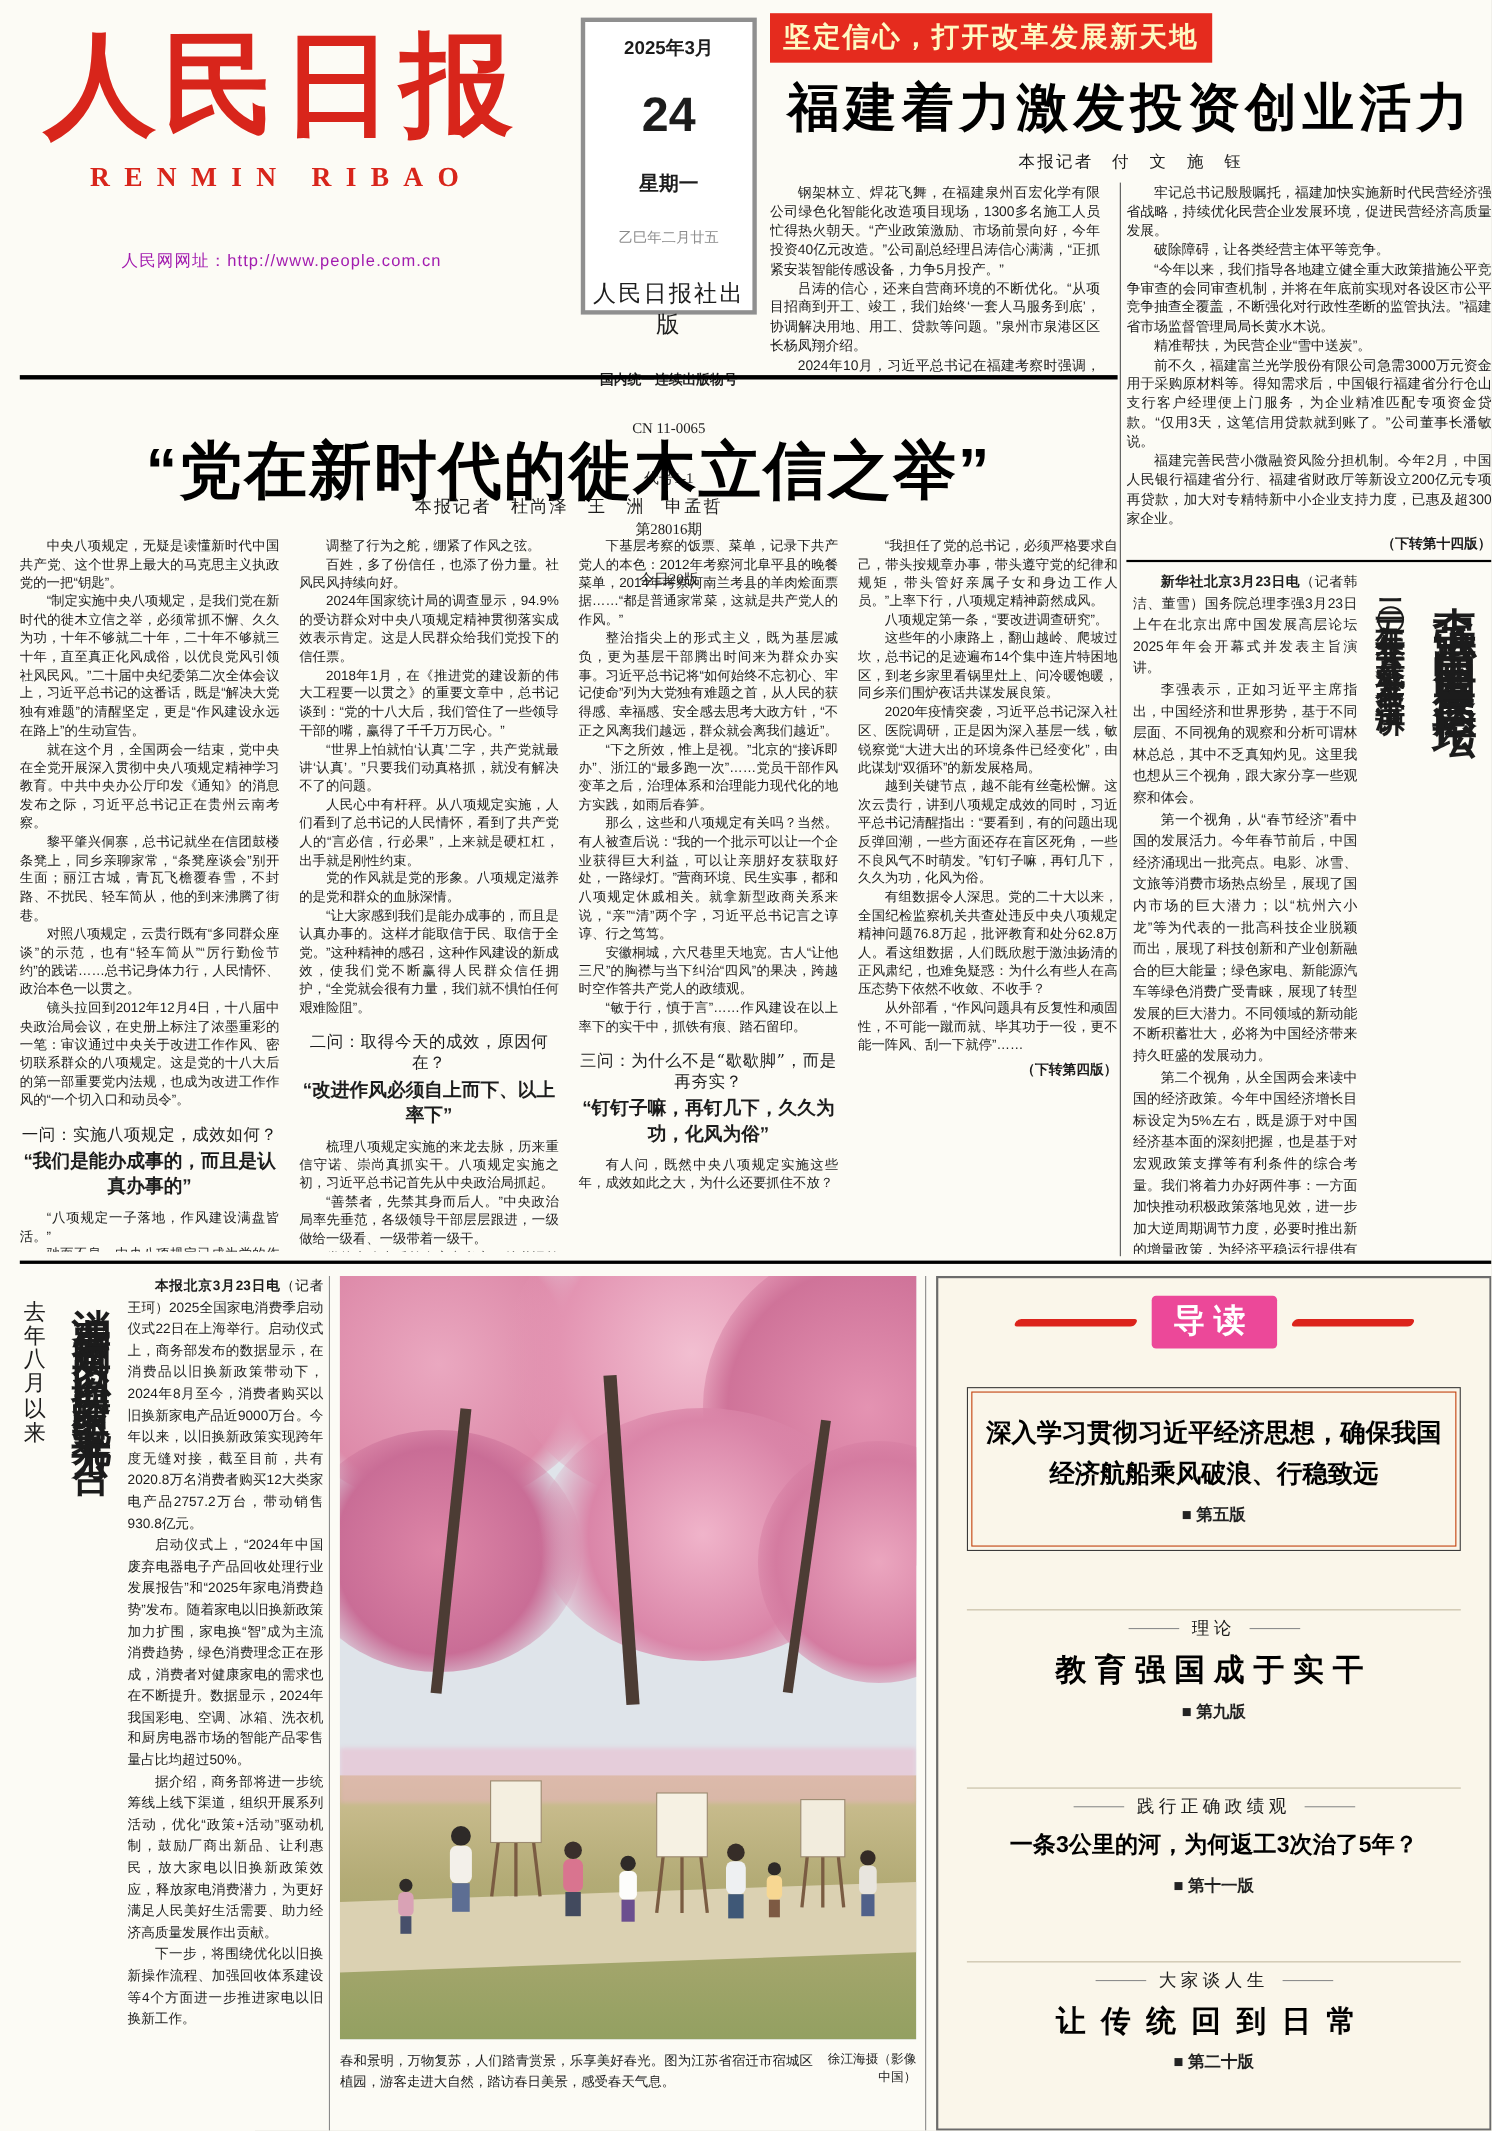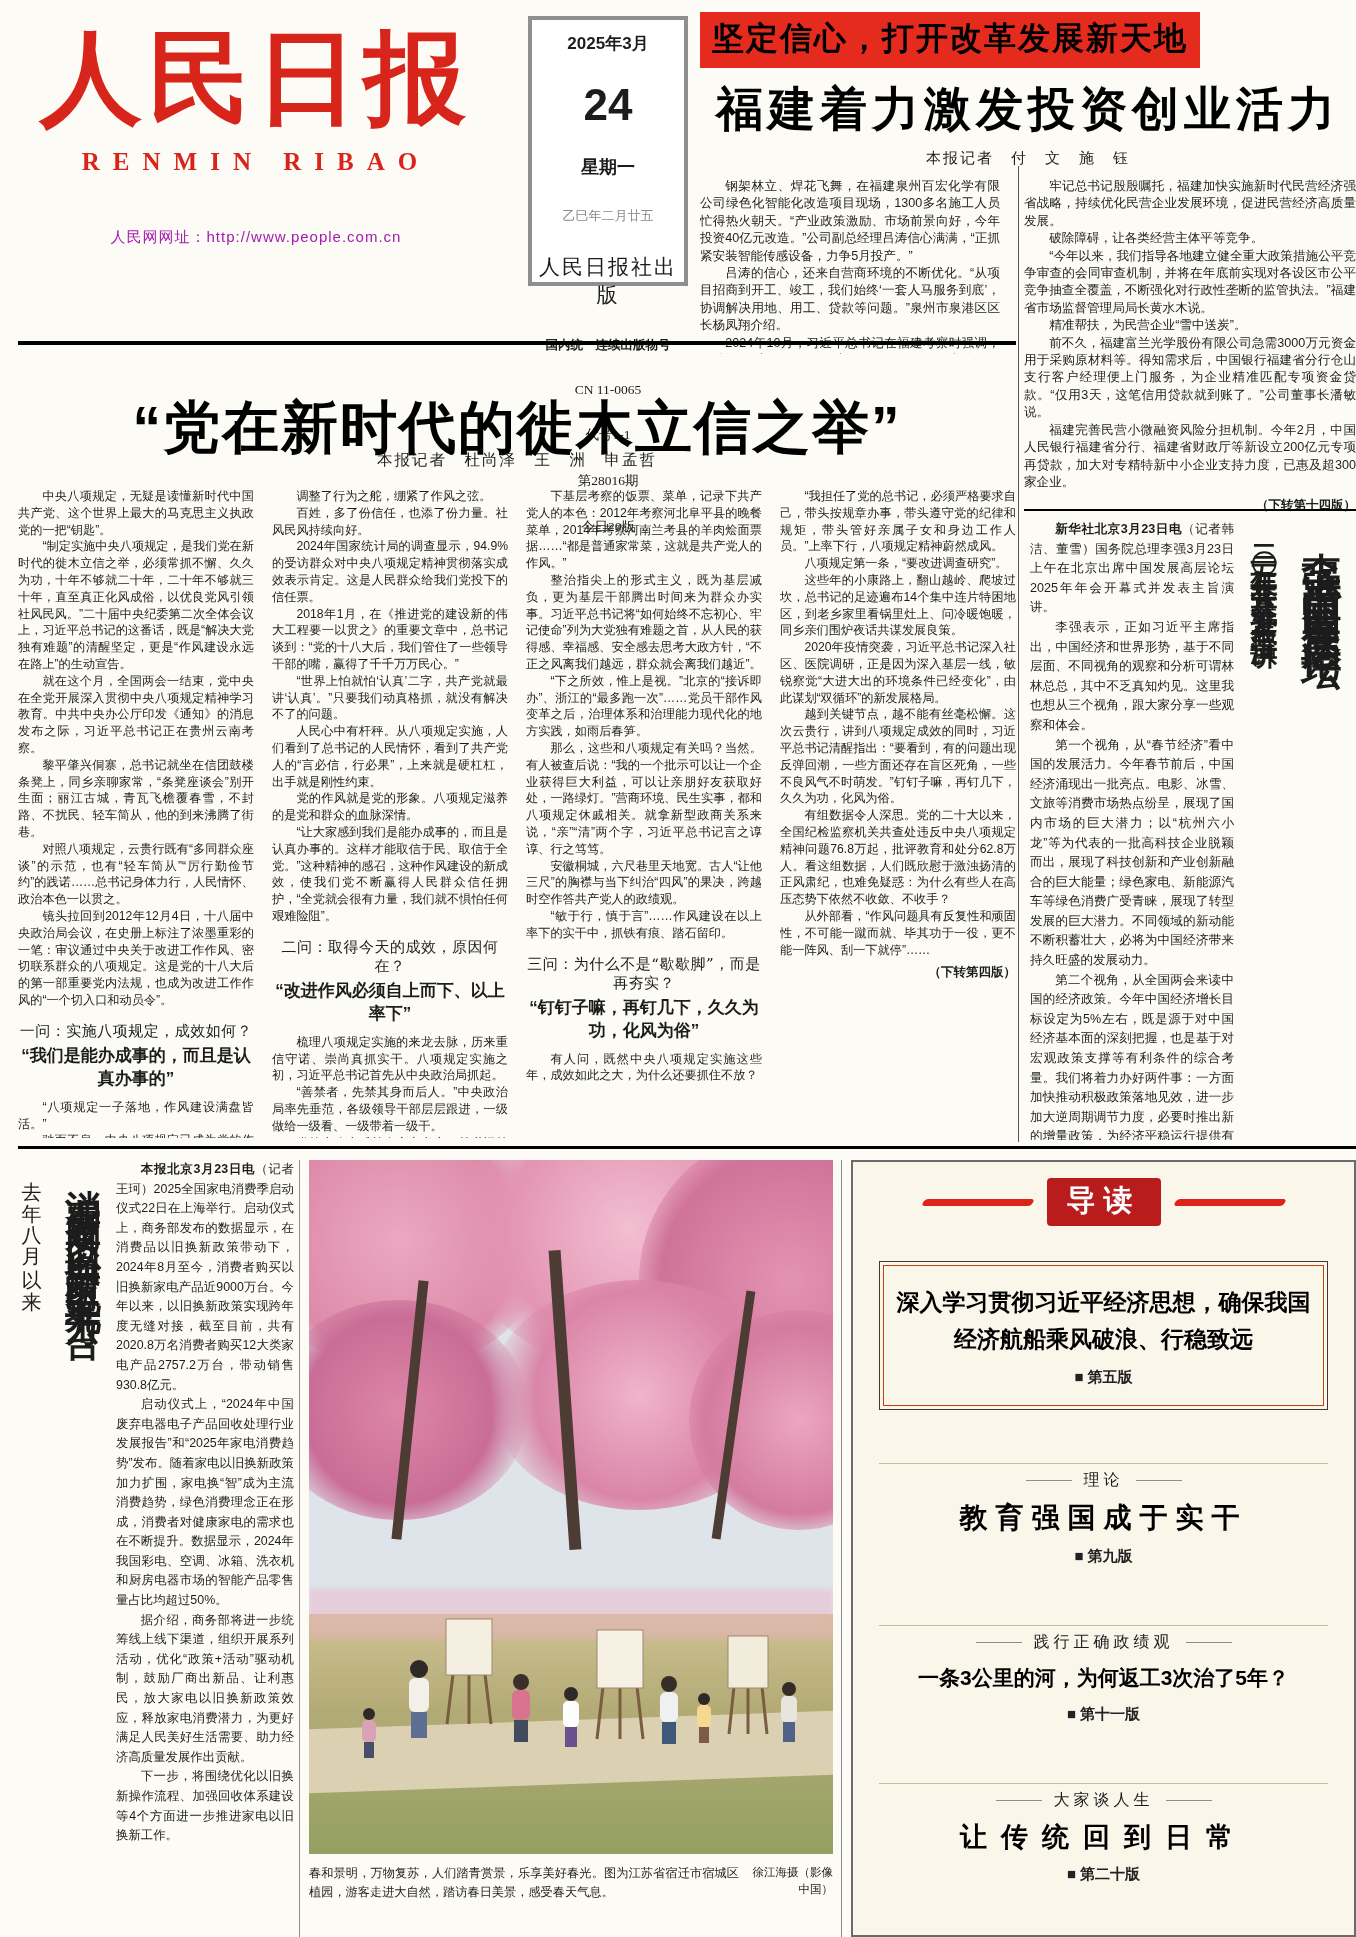--- a/index.html
+++ b/index.html
@@ -17,21 +17,21 @@
            justify-content:space-between;align-items:center;padding:12px 4px;text-align:center;gap:28px;}
   .db-month{font-size:17px;font-weight:bold;}
   .db-day{font-size:44px;font-weight:bold;line-height:1;}
   .db-week{font-size:18px;font-weight:bold;}
   .db-lunar{font-size:13px;color:#8a8a8a;}
   .db-pub{font-size:21px;font-family:"Liberation Serif",serif;letter-spacing:2px;}
   .db-pn1{font-size:12.5px;font-weight:bold;}
   .db-pn2,.db-code,.db-issue,.db-pages{font-size:13.5px;font-family:"Liberation Serif",serif;}
   
   .top-right{position:absolute;left:700px;top:12px;width:656px;}
-  .banner{display:inline-block;background:#e52b1e;color:#000000;font-size:32px;font-weight:bold;
+  .banner{display:inline-block;background:#e52b1e;color:#fef9c3;font-size:25px;font-weight:bold;
           letter-spacing:2px;padding:5px 12px 7px;}
   .tr-headline{margin:10px 0 0;font-size:47px;font-weight:900;letter-spacing:5px;text-align:center;color:#000;white-space:nowrap;}
   .tr-byline{margin-top:8px;text-align:center;font-family:"Liberation Serif",serif;font-size:15px;letter-spacing:2px;}
   .tr-cols{display:flex;gap:24px;margin-top:10px;}
   .tr-cola{width:300px;height:176px;overflow:hidden;}
   .tr-colb{width:332px;height:344px;overflow:hidden;}
   .tr-cols p{margin:0;text-indent:2em;font-size:12.6px;line-height:17.4px;text-align:justify;}
   
   .hr-main{position:absolute;left:18px;top:341px;width:998px;height:4px;background:#000;}
   .vline-right{position:absolute;left:1018px;top:166px;width:1px;height:976px;background:#555;}
@@ -80,21 +80,21 @@
   .ph-fig{position:absolute;left:0;bottom:40px;}
   .caption-row{position:absolute;left:309px;top:1864px;width:524px;display:flex;gap:10px;}
   .caption{flex:1;font-size:12.2px;line-height:18.5px;text-align:justify;margin:0;}
   .credit{width:84px;font-size:11.5px;line-height:17px;text-align:right;color:#222;}
   
   .daodu{position:absolute;left:851px;top:1160px;width:505px;height:777px;box-sizing:border-box;
          background:#faf6ea;border:2px solid #6b6b6b;padding:16px 26px 18px;
          display:flex;flex-direction:column;}
   .dd-header{display:flex;align-items:center;justify-content:center;gap:14px;margin-bottom:4px;}
   .dd-flourish{width:110px;height:7px;background:#dc241c;border-radius:5px;transform:skewX(-30deg);}
-  .dd-title{background:#b91c1c;color:#fff;font-size:29px;font-weight:bold;letter-spacing:8px;
+  .dd-title{background:#ec4899;color:#fff;font-size:29px;font-weight:bold;letter-spacing:8px;
             padding:3px 20px 5px;border-radius:4px;}
   #dd-items{flex:1;display:flex;flex-direction:column;justify-content:space-around;}
   .dd-item{text-align:center;padding:6px 2px;}
   .dd-item + .dd-item{border-top:1px solid #c4bba2;}
   .dd-item.boxed{border:1px solid #c2410c;outline:1px solid #3a3a3a;outline-offset:3px;
                  padding:18px 12px;margin:8px 4px 4px;}
   .dd-kicker{display:flex;align-items:center;justify-content:center;gap:12px;
              font-family:"DejaVu Serif",serif;font-size:16px;letter-spacing:4px;margin-bottom:8px;}
   .dline{width:46px;height:1px;background:#8d8d8d;}
   .dd-title2{font-weight:900;color:#000;}

